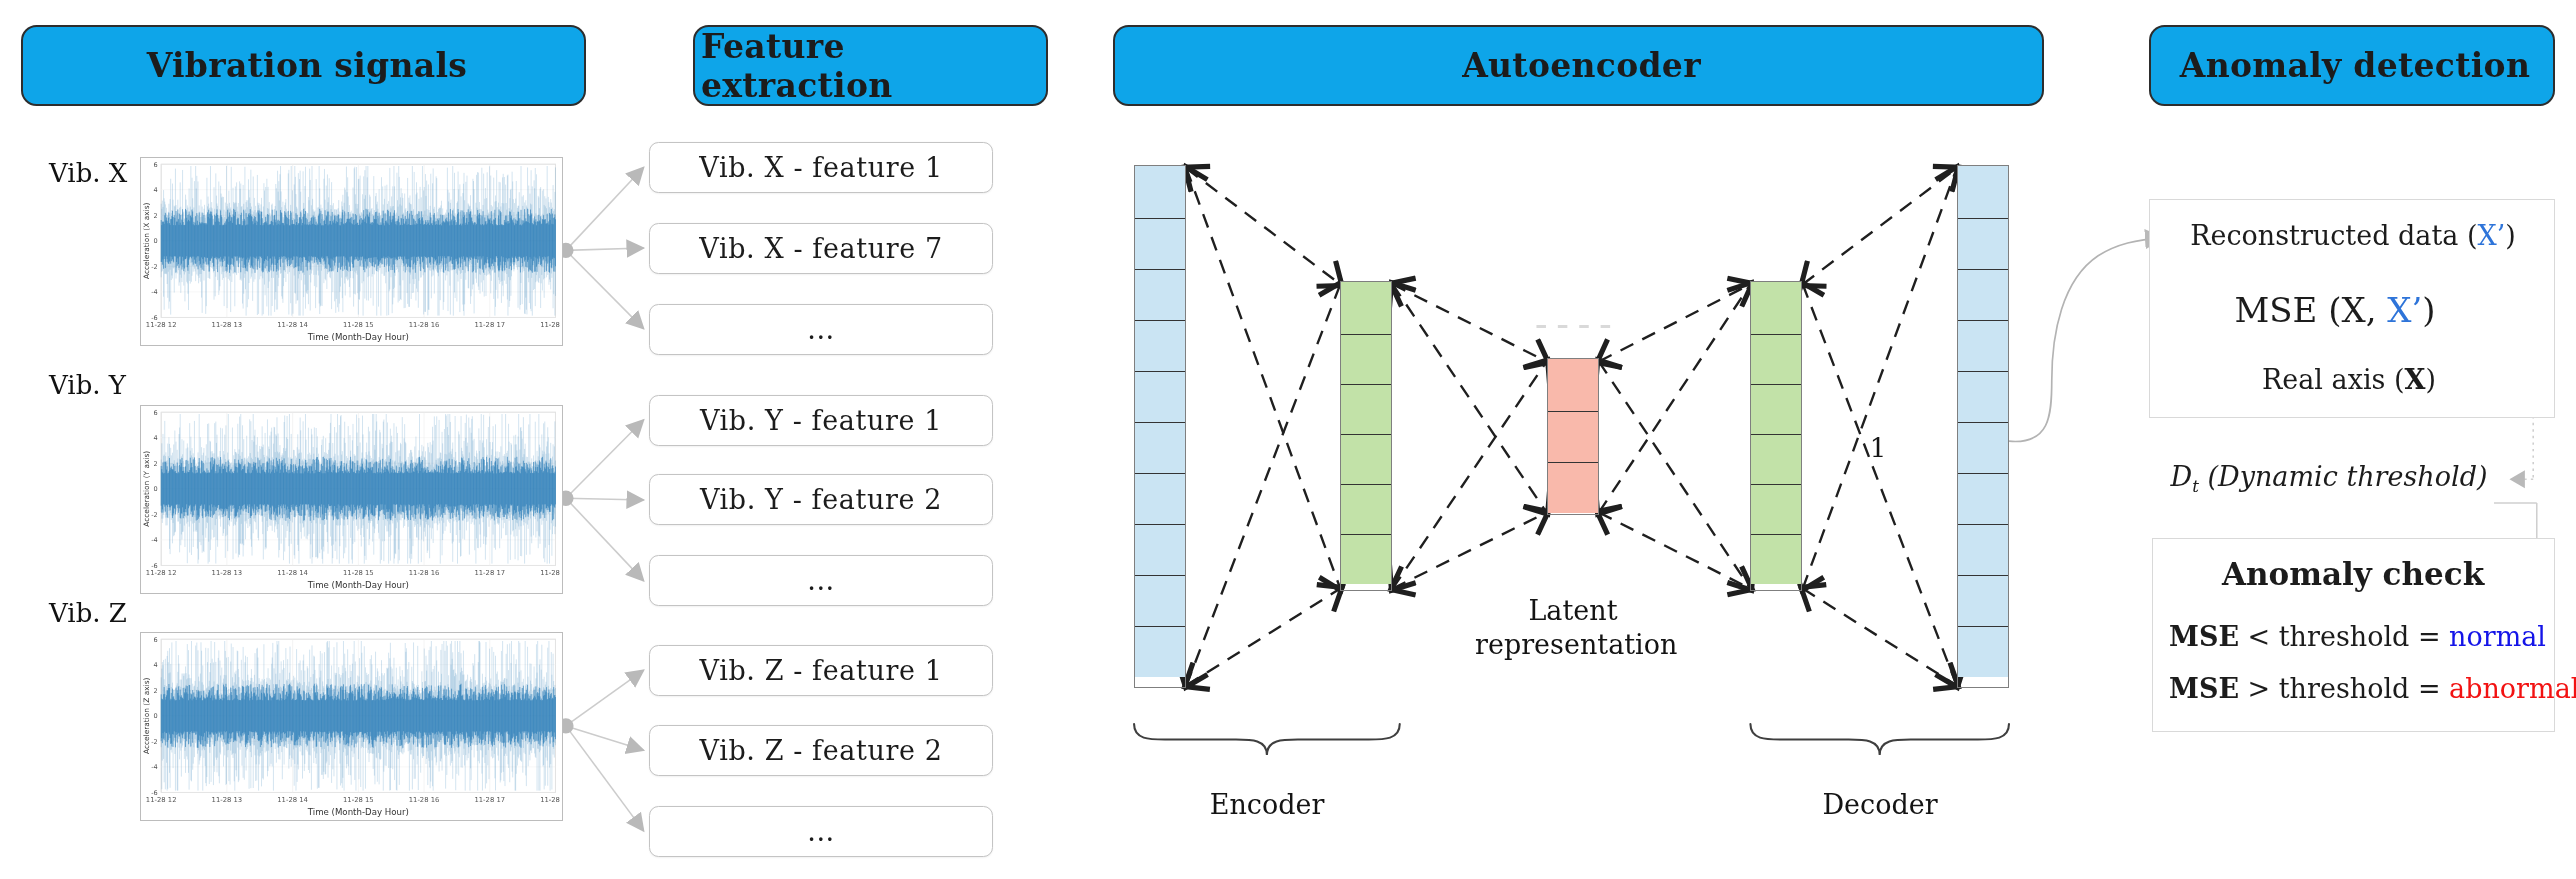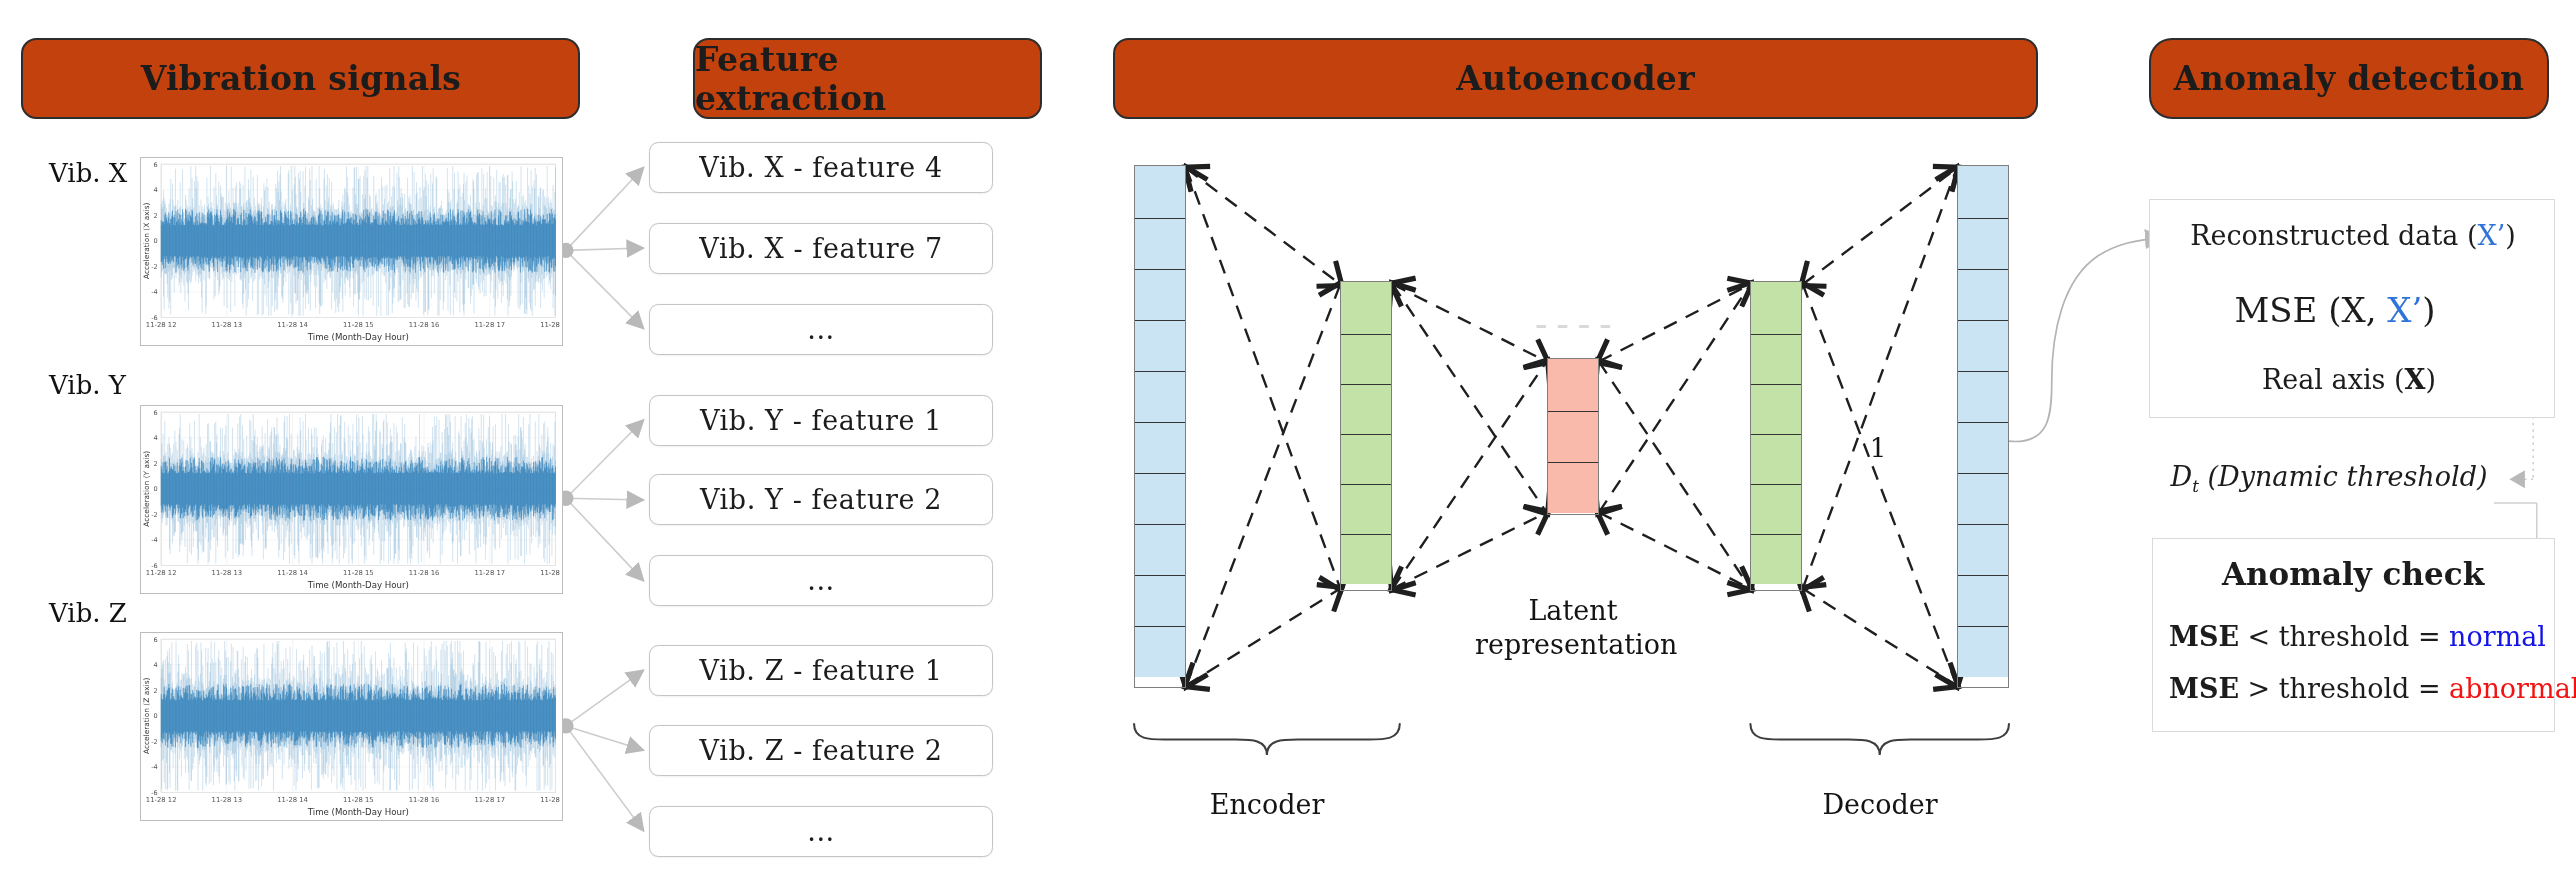--- a/index.html
+++ b/index.html
@@ -1,21 +1,21 @@
 <!DOCTYPE html>
 <html style="font-size:9.5px"><head>
 <meta charset="utf-8">
 <style>
   html,body{margin:0;padding:0;background:#ffffff;}
   #canvas{position:relative;width:2576px;height:880px;background:#ffffff;overflow:hidden;
           font-family:"DejaVu Serif", serif;color:#1c1c1c;}
   #wires{position:absolute;left:0;top:0;z-index:1;pointer-events:none;}
-  .hdr{position:absolute;top:38px;height:77px;border:2.4px solid #2d2d2d;border-radius:15.5px;
-       background:#c2410c;display:flex;align-items:center;justify-content:center;
-       font-weight:bold;font-size:33px;letter-spacing:0.3px;z-index:2;}
+  .hdr{position:absolute;top:25px;height:77px;border:2.4px solid #2d2d2d;border-radius:15.5px;
+       background:#0ea5e9;display:flex;align-items:center;justify-content:center;
+       font-weight:bold;font-size:33px;letter-spacing:0.3px;z-index:2;padding-left:6px;}
   .sig-label{position:absolute;font-size:26px;color:#111;z-index:2;}
   .figure{position:absolute;width:421px;height:187px;background:#ffffff;border:1.2px solid #bcbcbc;z-index:2;}
   .feat{position:absolute;left:649px;width:342px;height:49px;background:#ffffff;
         border:1.5px solid #c4c4c4;border-radius:9.5px;display:flex;align-items:center;justify-content:center;
         font-size:27px;letter-spacing:0.6px;color:#1c1c1c;z-index:2;box-shadow:0 0.6px 1.8px rgba(0,0,0,0.06);}
   .col{position:absolute;z-index:2;border:1.2px solid #7f7f7f;box-sizing:border-box;}
   .cell{box-sizing:border-box;border-top:1.8px solid #333;}
   .cell:first-child{border-top:none;}
   .net-label{position:absolute;font-size:27px;color:#141414;text-align:center;z-index:2;}
   .panel{position:absolute;border:1.2px solid #d9d9d9;background:#ffffff;z-index:2;}
@@ -89,21 +89,21 @@
         <line x1="4196" y1="846" x2="4268" y2="846" stroke="#cfcfcf" stroke-width="2.6"></line>
         <line x1="4268" y1="846" x2="4268" y2="968" stroke="#cfcfcf" stroke-width="2.6"></line>
         <line x1="4268" y1="968" x2="4250" y2="968" stroke="#cfcfcf" stroke-width="2.6"></line>
         <polygon points="4226,968 4252,953 4252,983" fill="#b9b9b9"></polygon>
       </g>
   </svg>
 
   <div class="hdr" style="left:21.4px;width:555px;">Vibration signals</div>
   <div class="hdr" style="left:649px;width:345px;margin-left:44px;">Feature extraction</div>
   <div class="hdr" style="left:1113px;width:921px;">Autoencoder</div>
-  <div class="hdr" style="left:2149px;width:396px;border-radius:23px;">Anomaly detection</div>
+  <div class="hdr" style="left:2149px;width:396px;">Anomaly detection</div>
 
   <div id="signal-plots">
       <div class="sig-label" style="left:49px;top:122px;margin-top:36px;">Vib. X</div>
       <div class="figure" style="left:140px;top:157px;"><svg width="421" height="187" viewBox="0 0 709 314">
           <rect x="34" y="10" width="664" height="258" fill="#ffffff" stroke="#cfcfcf" stroke-width="1.4"></rect>
           <line x1="34" y1="10" x2="34" y2="268" stroke="#ededed" stroke-width="1"></line>
           <line x1="34" y1="10" x2="698" y2="10" stroke="#f1f1f1" stroke-width="1"></line>
           <line x1="144.66666666666669" y1="10" x2="144.66666666666669" y2="268" stroke="#ededed" stroke-width="1"></line>
           <line x1="34" y1="53" x2="698" y2="53" stroke="#f1f1f1" stroke-width="1"></line>
           <line x1="255.33333333333334" y1="10" x2="255.33333333333334" y2="268" stroke="#ededed" stroke-width="1"></line>
@@ -203,21 +203,21 @@
           <text x="28" y="143" text-anchor="end" font-size="11" fill="#555" class="chart-text">0</text>
           <text x="28" y="186" text-anchor="end" font-size="11" fill="#555" class="chart-text">-2</text>
           <text x="28" y="229" text-anchor="end" font-size="11" fill="#555" class="chart-text">-4</text>
           <text x="28" y="272" text-anchor="end" font-size="11" fill="#555" class="chart-text">-6</text>
           <text x="366" y="306" text-anchor="middle" font-size="14.5" fill="#333" class="chart-text">Time (Month-Day Hour)</text>
           <text x="13" y="139" text-anchor="middle" font-size="12.5" fill="#333" class="chart-text" transform="rotate(-90 13 139)">Acceleration (Z axis)</text>
         </svg></div>
     </div>
 
   <div id="feature-list">
-      <div class="feat" style="top:142px;">Vib. X - feature 4</div>
+      <div class="feat" style="top:142px;">Vib. X - feature 1</div>
       <div class="feat" style="top:223px;">Vib. X - feature 7</div>
       <div class="feat" style="top:304px;">...</div>
       <div class="feat" style="top:395px;">Vib. Y - feature 1</div>
       <div class="feat" style="top:474px;">Vib. Y - feature 2</div>
       <div class="feat" style="top:555px;">...</div>
       <div class="feat" style="top:645px;">Vib. Z - feature 1</div>
       <div class="feat" style="top:725px;">Vib. Z - feature 2</div>
       <div class="feat" style="top:806px;">...</div>
     </div>
 

